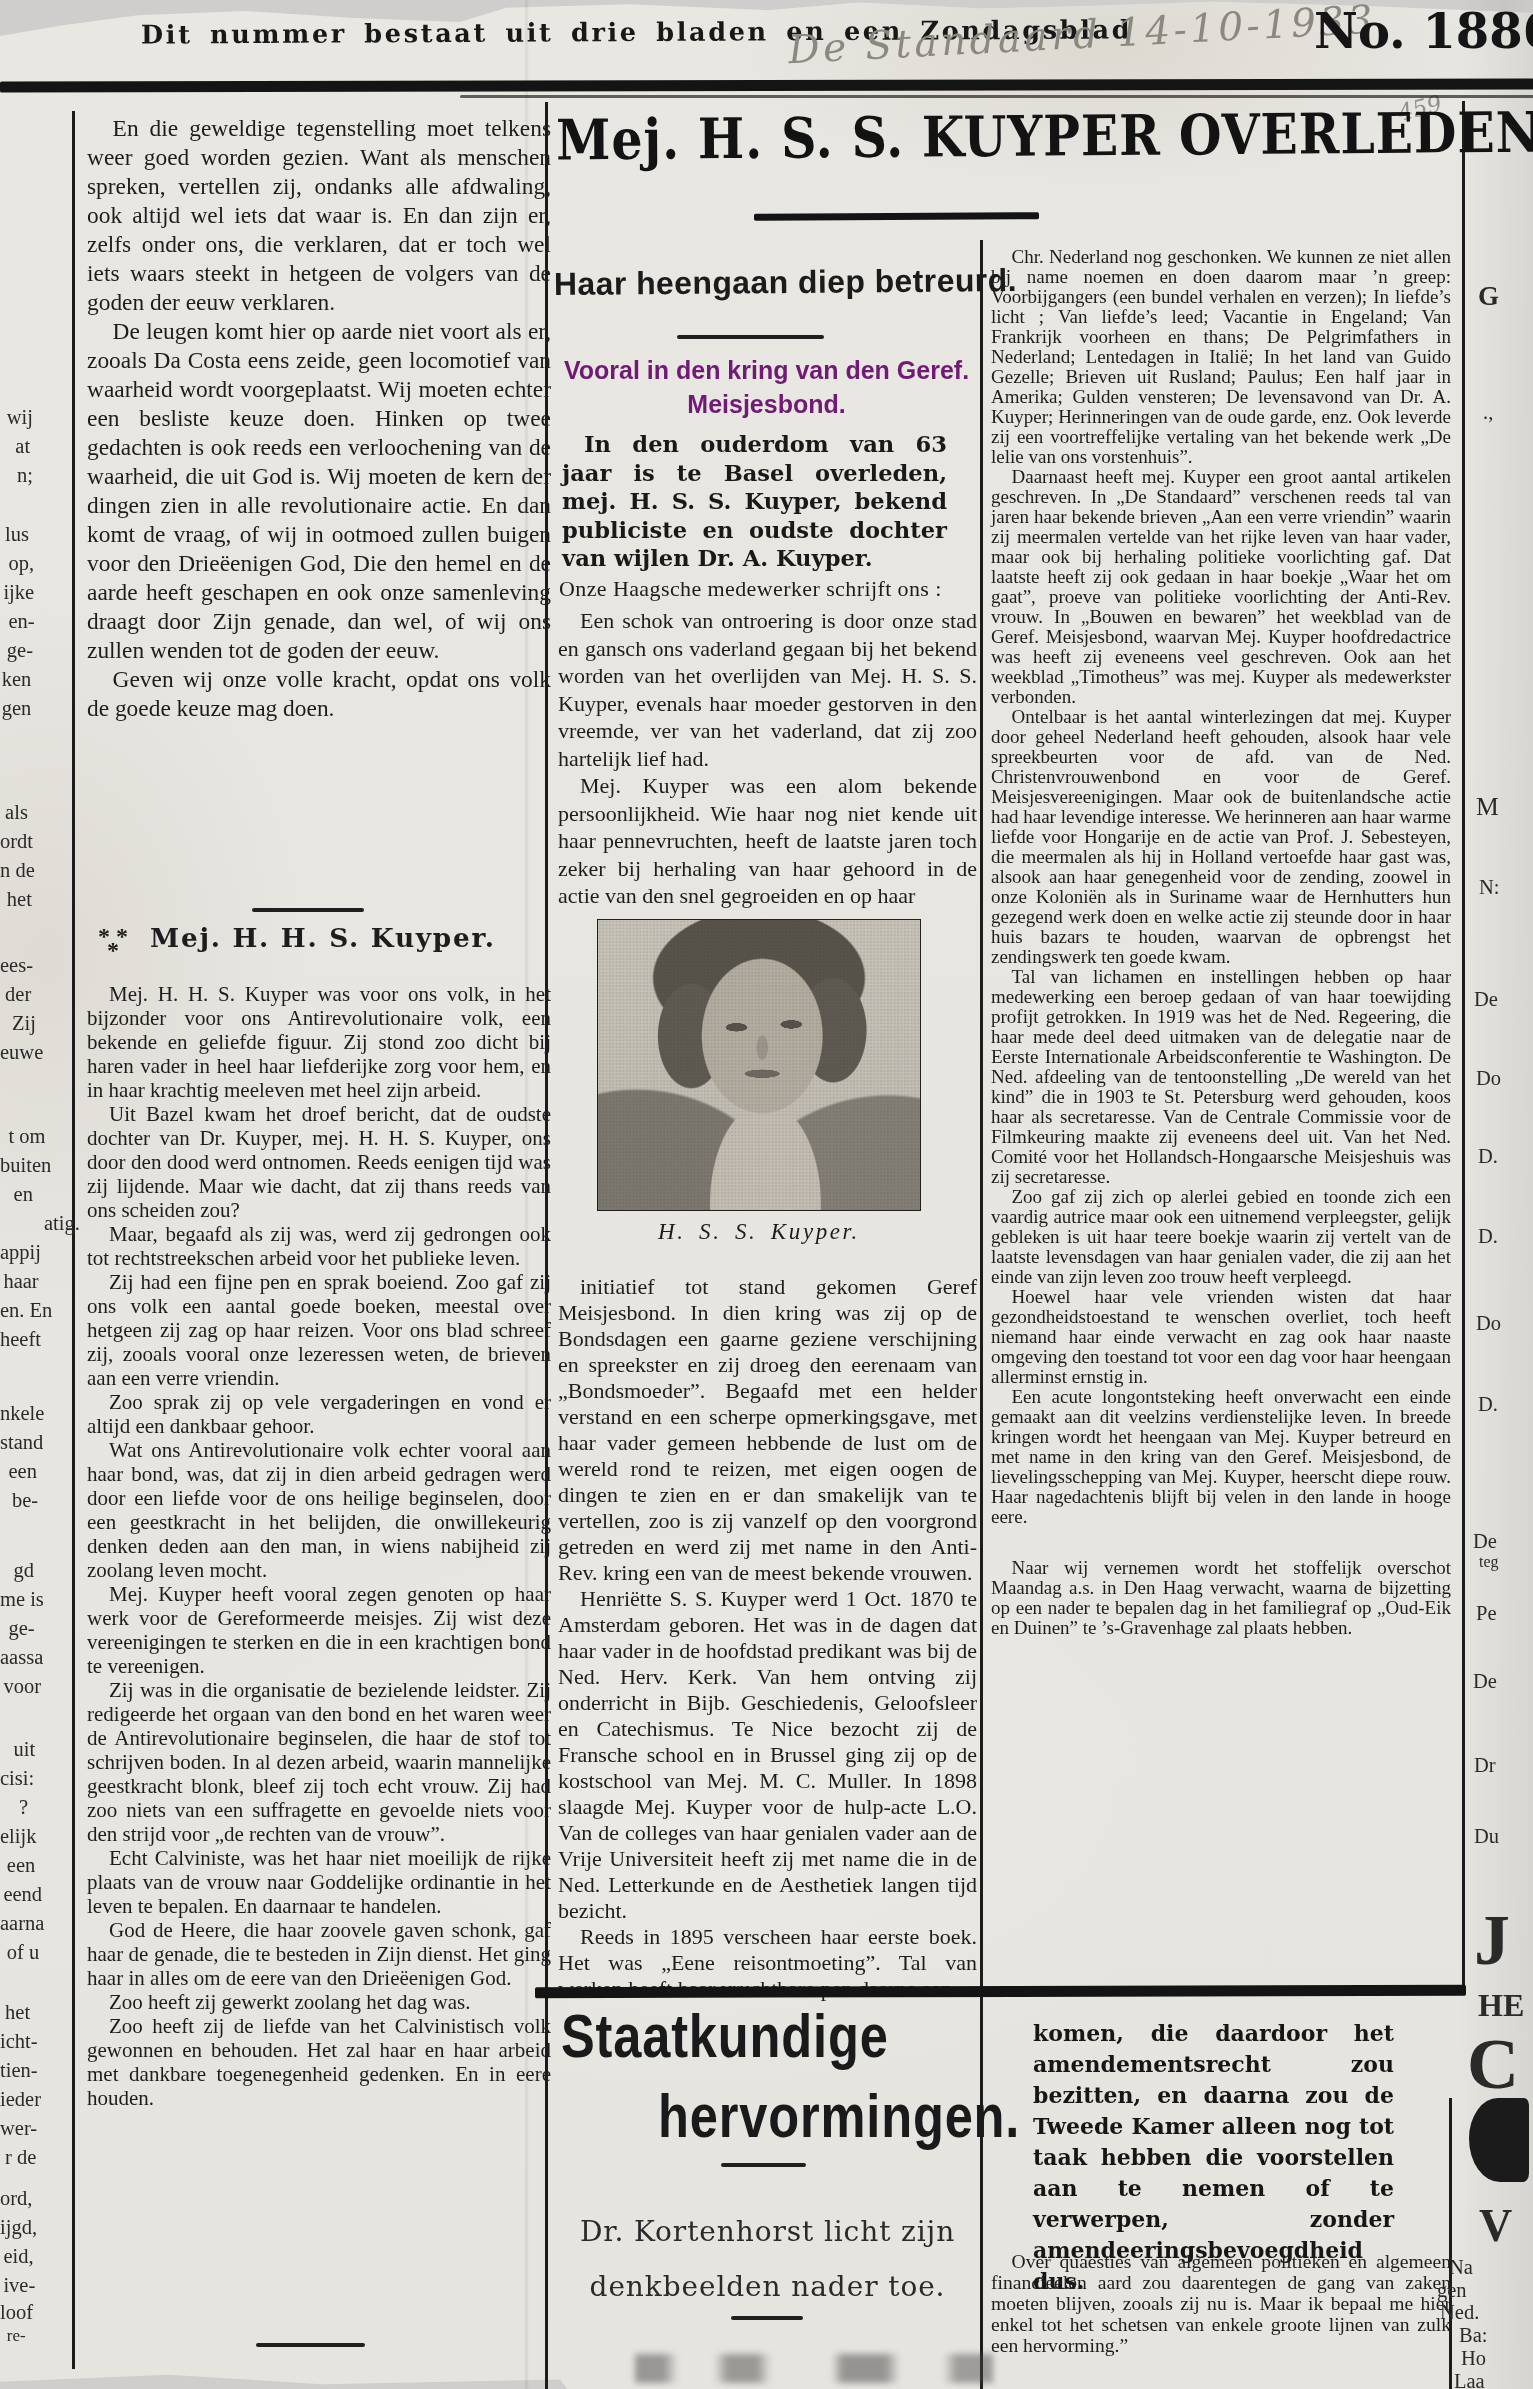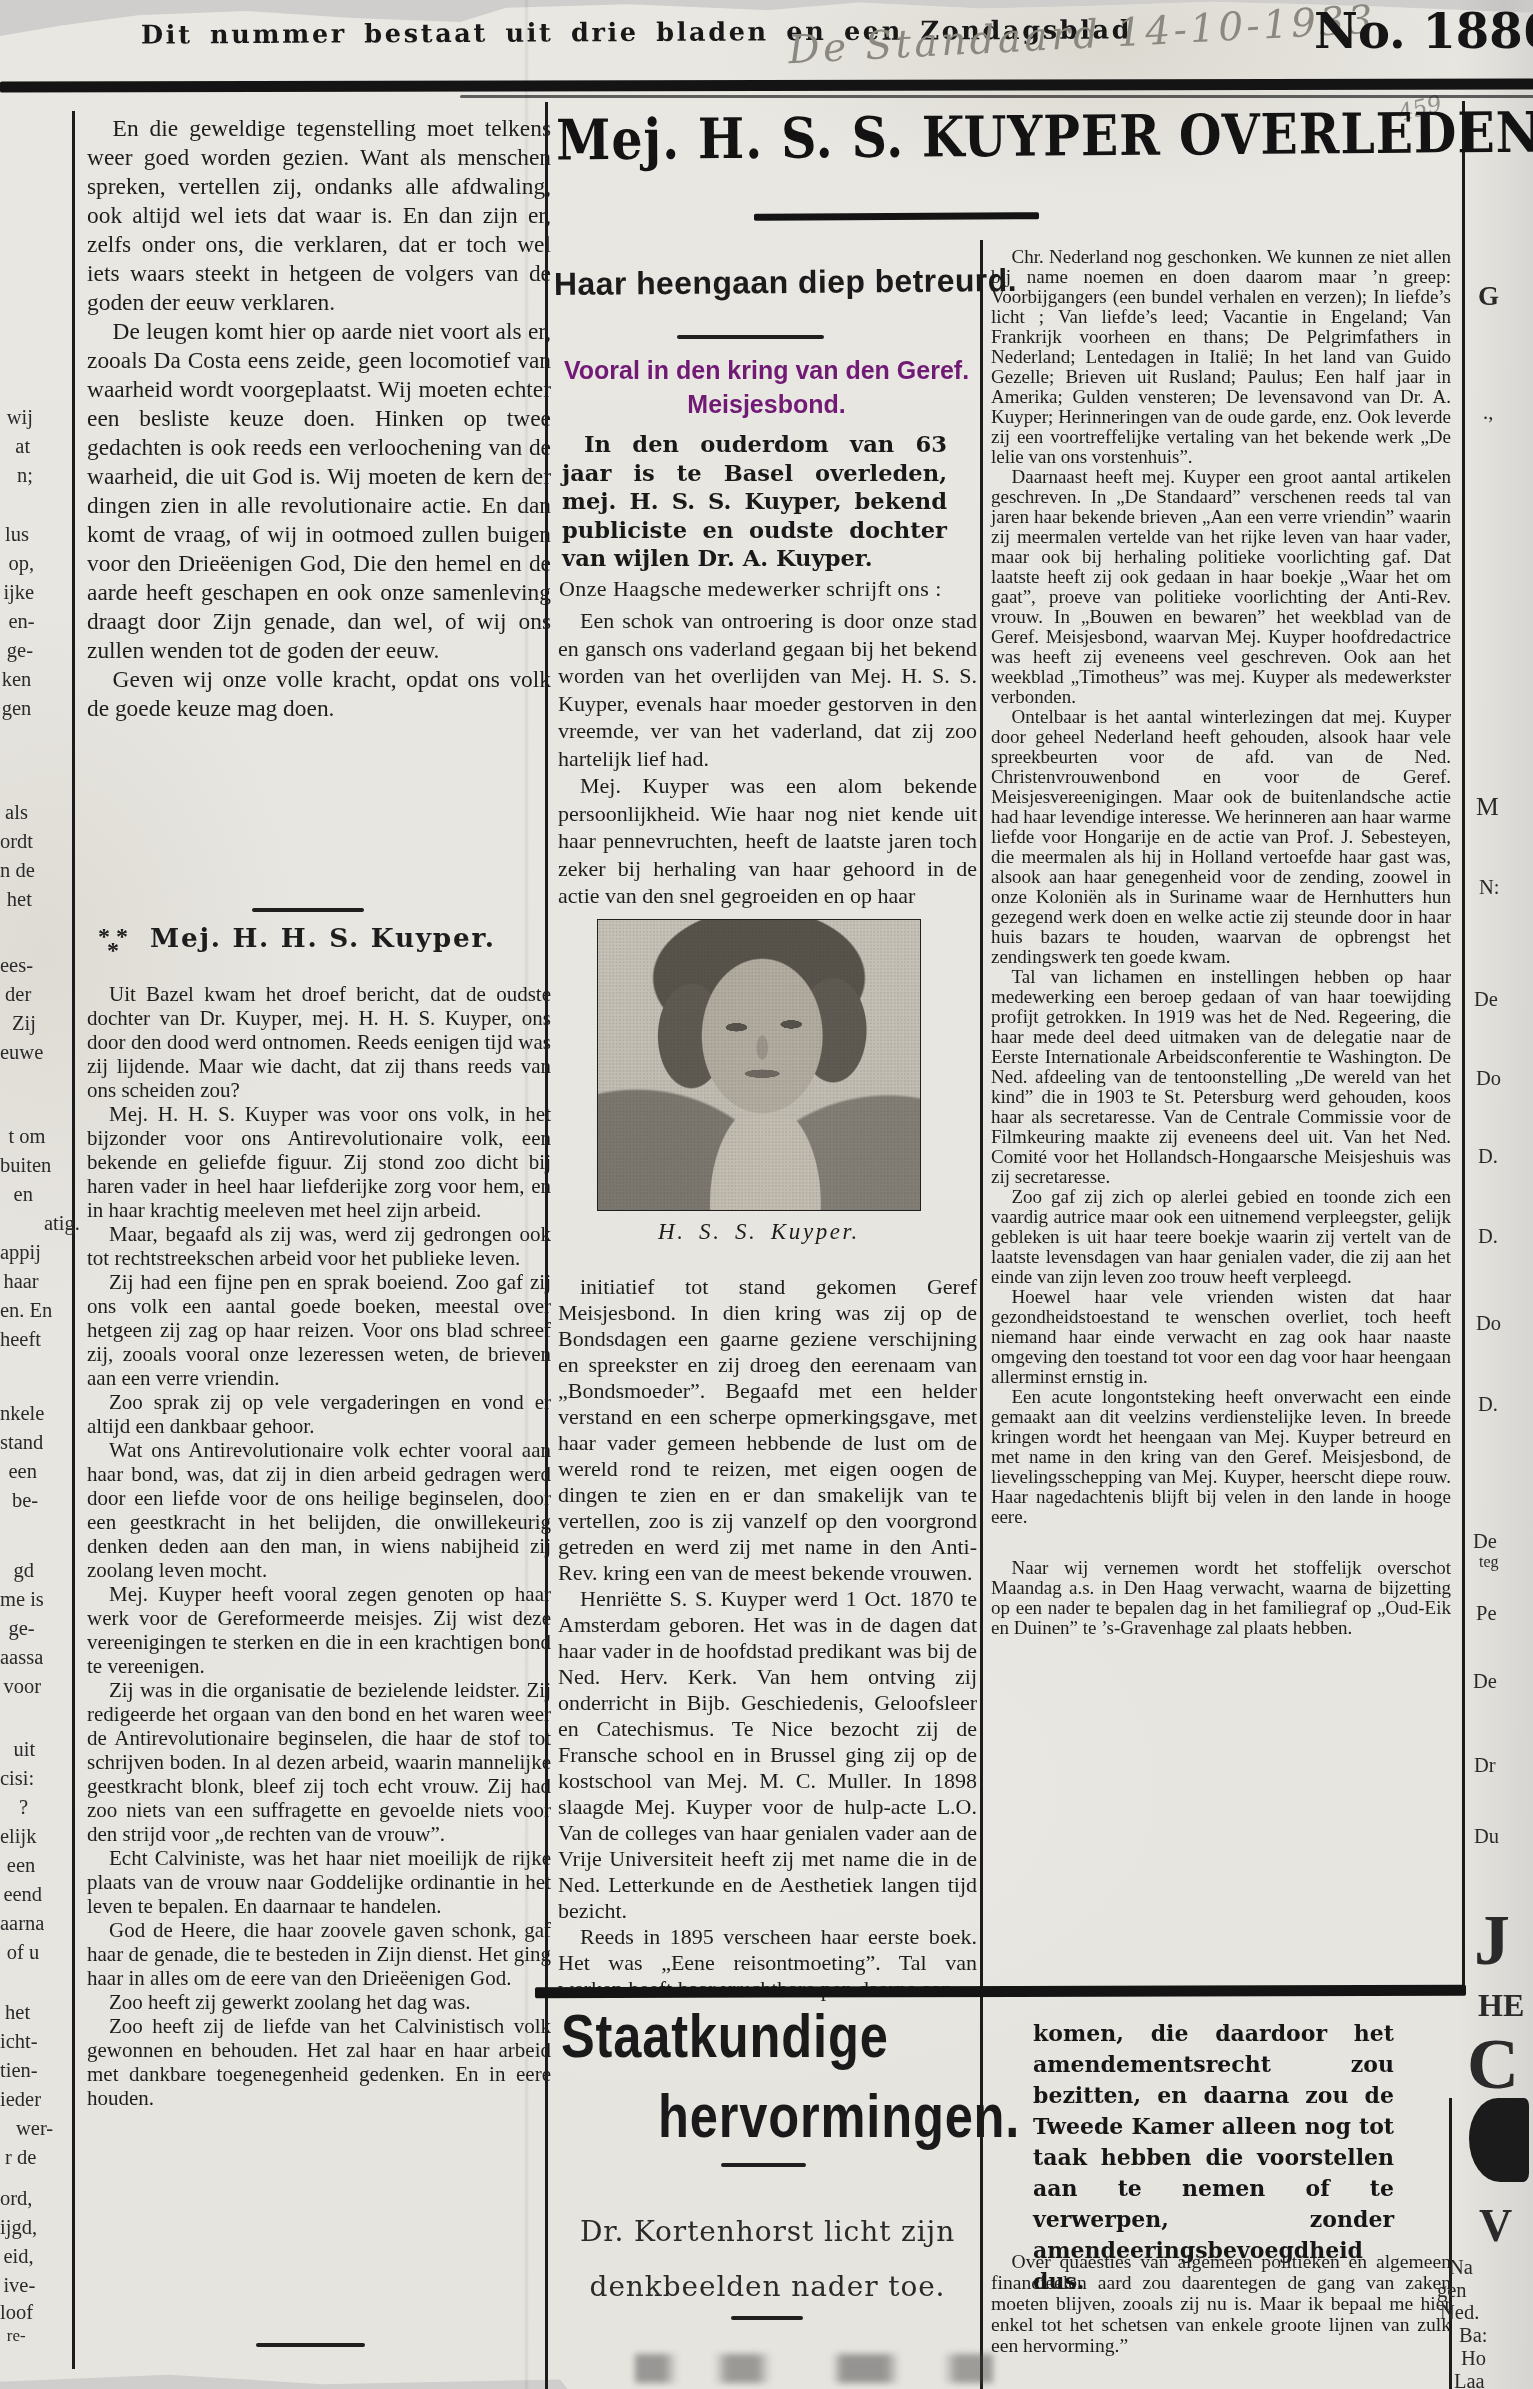--- a/index.html
+++ b/index.html
@@ -160,42 +160,42 @@
     <span style="left: 19px; top: 1796px; font-size: 20.5px;">?</span>
     <span style="left: 0px; top: 1825px; font-size: 20.5px;">elijk</span>
     <span style="left: 6.8px; top: 1854px; font-size: 20.5px;">een</span>
     <span style="left: 3.4px; top: 1883px; font-size: 20.5px;">eend</span>
     <span style="left: 0px; top: 1912px; font-size: 20.5px;">aarna</span>
     <span style="left: 6.8px; top: 1941px; font-size: 20.5px;">of u</span>
     <span style="left: 5.1px; top: 2001px; font-size: 20.5px;">het</span>
     <span style="left: 0px; top: 2030px; font-size: 20.5px;">icht-</span>
     <span style="left: 0px; top: 2059px; font-size: 20.5px;">tien-</span>
     <span style="left: 0px; top: 2088px; font-size: 20.5px;">ieder</span>
-    <span style="left: 0px; top: 2117px; font-size: 20.5px; padding-left: 16px;">wer-</span>
+    <span style="left: 0px; top: 2117px; font-size: 20.5px;">wer-</span>
     <span style="left: 5.1px; top: 2146px; font-size: 20.5px;">r de</span>
     <span style="left: 0px; top: 2187px; font-size: 20.5px;">ord,</span>
     <span style="left: 0px; top: 2216px; font-size: 20.5px;">ijgd,</span>
     <span style="left: 3.4px; top: 2245px; font-size: 20.5px;">eid,</span>
     <span style="left: 3.4px; top: 2274px; font-size: 20.5px;">ive-</span>
     <span style="left: 0px; top: 2301px; font-size: 20.5px;">loof</span>
     <span style="left: 6.8px; top: 2326px; font-size: 17px;">re-</span>
   </div>
 
 <div class="colL1">
     <p>En die geweldige tegenstelling moet telkens weer goed worden gezien. Want als menschen spreken, vertellen zij, ondanks alle afdwaling, ook altijd wel iets dat waar is. En dan zijn er, zelfs onder ons, die verklaren, dat er toch wel iets waars steekt in hetgeen de volgers van de goden der eeuw verklaren.</p>
     <p>De leugen komt hier op aarde niet voort als er, zooals Da Costa eens zeide, geen locomotief van waarheid wordt voorgeplaatst. Wij moeten echter een besliste keuze doen. Hinken op twee gedachten is ook reeds een verloochening van de waarheid, die uit God is. Wij moeten de kern der dingen zien in alle revolutionaire actie. En dan komt de vraag, of wij in ootmoed zullen buigen voor den Drieëenigen God, Die den hemel en de aarde heeft geschapen en ook onze samenleving draagt door Zijn genade, dan wel, of wij ons zullen wenden tot de goden der eeuw.</p>
     <p>Geven wij onze volle kracht, opdat ons volk de goede keuze mag doen.</p>
   </div>
 <div class="hdiv" style="left:252px;top:908px;width:112px;"></div>
 <div class="secthead">
   <span class="stars"><span>* *</span><br><span>*</span></span><span class="sect-title">Mej. H. H. S. Kuyper.</span>
 </div>
 <div class="colL2">
+    <p>Mej. H. H. S. Kuyper was voor ons volk, in het bijzonder voor ons Antirevolutionaire volk, een bekende en geliefde figuur. Zij stond zoo dicht bij haren vader in heel haar liefderijke zorg voor hem, en in haar krachtig meeleven met heel zijn arbeid.</p>
     <p>Uit Bazel kwam het droef bericht, dat de oudste dochter van Dr. Kuyper, mej. H. H. S. Kuyper, ons door den dood werd ontnomen. Reeds eenigen tijd was zij lijdende. Maar wie dacht, dat zij thans reeds van ons scheiden zou?</p>
-    <p>Mej. H. H. S. Kuyper was voor ons volk, in het bijzonder voor ons Antirevolutionaire volk, een bekende en geliefde figuur. Zij stond zoo dicht bij haren vader in heel haar liefderijke zorg voor hem, en in haar krachtig meeleven met heel zijn arbeid.</p>
     <p>Maar, begaafd als zij was, werd zij gedrongen ook tot rechtstreekschen arbeid voor het publieke leven.</p>
     <p>Zij had een fijne pen en sprak boeiend. Zoo gaf zij ons volk een aantal goede boeken, meestal over hetgeen zij zag op haar reizen. Voor ons blad schreef zij, zooals vooral onze lezeressen weten, de brieven aan een verre vriendin.</p>
     <p>Zoo sprak zij op vele vergaderingen en vond er altijd een dankbaar gehoor.</p>
     <p>Wat ons Antirevolutionaire volk echter vooral aan haar bond, was, dat zij in dien arbeid gedragen werd door een liefde voor de ons heilige beginselen, door een geestkracht in het belijden, die onwillekeurig denken deden aan den man, in wiens nabijheid zij zoolang leven mocht.</p>
     <p>Mej. Kuyper heeft vooral zegen genoten op haar werk voor de Gereformeerde meisjes. Zij wist deze vereenigingen te sterken en die in een krachtigen bond te vereenigen.</p>
     <p>Zij was in die organisatie de bezielende leidster. Zij redigeerde het orgaan van den bond en het waren weer de Antirevolutionaire beginselen, die haar de stof tot schrijven boden. In al dezen arbeid, waarin mannelijke geestkracht blonk, bleef zij toch echt vrouw. Zij had zoo niets van een suffragette en gevoelde niets voor den strijd voor „de rechten van de vrouw”.</p>
     <p>Echt Calviniste, was het haar niet moeilijk de rijke plaats van de vrouw naar Goddelijke ordinantie in het leven te bepalen. En daarnaar te handelen.</p>
     <p>God de Heere, die haar zoovele gaven schonk, gaf haar de genade, die te besteden in Zijn dienst. Het ging haar in alles om de eere van den Drieëenigen God.</p>
     <p>Zoo heeft zij gewerkt zoolang het dag was.</p>
     <p>Zoo heeft zij de liefde van het Calvinistisch volk gewonnen en behouden. Het zal haar en haar arbeid met dankbare toegenegenheid gedenken. En in eere houden.</p>

